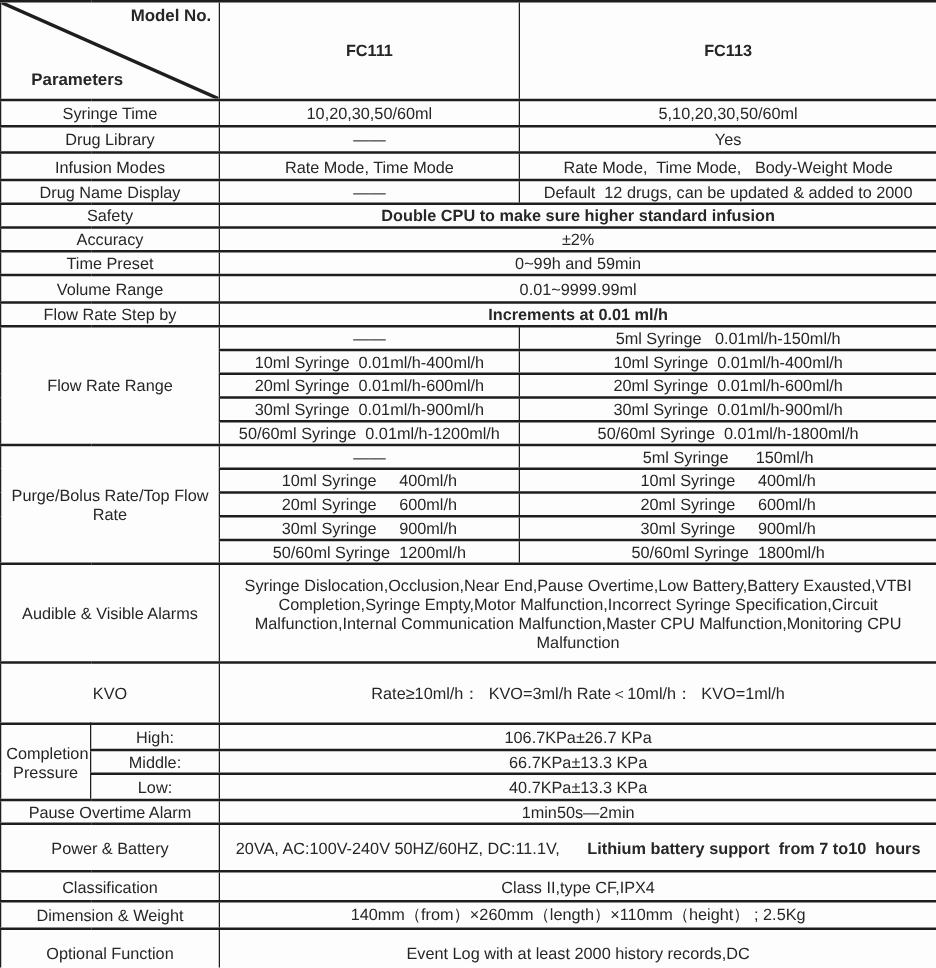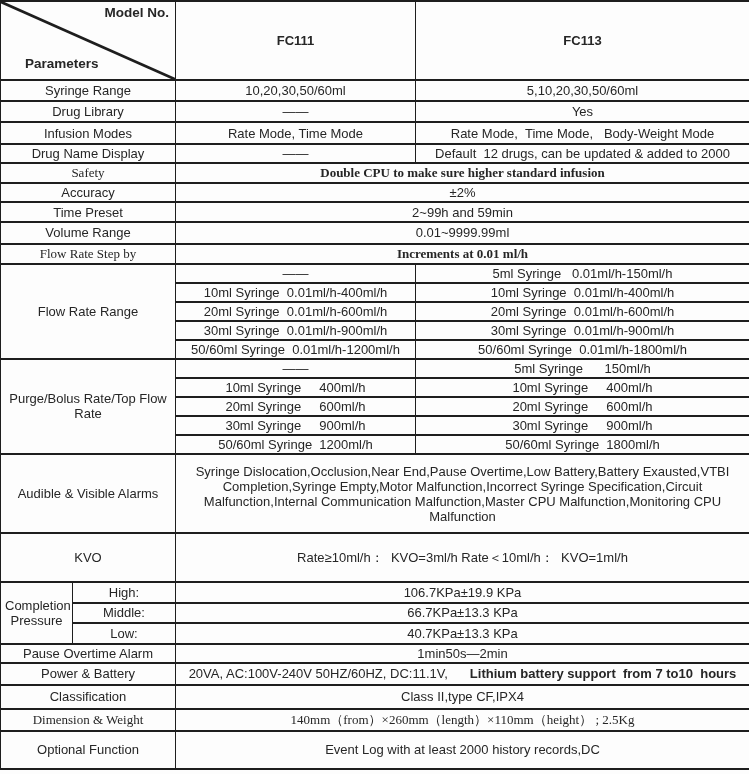--- a/index.html
+++ b/index.html
@@ -32,22 +32,22 @@
   td.left{text-align:left;padding-left:6px;}
   .bold{font-weight:bold;padding-left:22px;}
   .fs14{font-size:13.5px;}
   
   .r-h{height:42px;}
   .r21{height:21px;}
   .r19{height:19px;}
   .r18{height:18px;}
   .r22{height:22px;padding-left:44px;}
   .r24{height:24px;}
-  .r25{height:16px;font-family:Liberation Serif, serif;}
-  .r33{height:22px;}
+  .r25{height:16px;}
+  .r33{height:38px;}
   .r35{height:18px;}
   .r38{height:38px;}
   .r49{height:49px;}
   .r79{height:79px;}
   
   td.diag{position:relative;padding:0;}
   td.diag svg{position:absolute;left:0;top:0;width:100%;height:100%;}
   .diag-top{
     position:absolute;top:3px;right:6px;
     font-weight:bold;font-size:13.5px;
@@ -92,21 +92,21 @@
           <line x1="0" y1="0" x2="175" y2="42" stroke="#1e1e1e" stroke-width="1.6"></line>
         </svg>
         <span class="diag-top">Model No.</span>
         <span class="diag-bottom">Parameters</span>
       </td>
       <td class="bold fs14">FC111</td>
       <td class="bold fs14">FC113</td>
     </tr>
 
     <tr class="r21">
-      <td colspan="2">Syringe Range</td>
+      <td colspan="2">Syringe Time</td>
       <td>10,20,30,50/60ml</td>
       <td>5,10,20,30,50/60ml</td>
     </tr>
     <tr class="r21">
       <td colspan="2">Drug Library</td>
       <td>——</td>
       <td>Yes</td>
     </tr>
     <tr class="r22">
       <td colspan="2">Infusion Modes</td>
@@ -122,21 +122,21 @@
     <tr class="r25">
       <td colspan="2">Safety</td>
       <td colspan="2" class="bold">Double CPU to make sure higher standard infusion</td>
     </tr>
     <tr class="r18">
       <td colspan="2">Accuracy</td>
       <td colspan="2">±2%</td>
     </tr>
     <tr class="r19">
       <td colspan="2">Time Preset</td>
-      <td colspan="2">2~99h and 59min</td>
+      <td colspan="2">0~99h and 59min</td>
     </tr>
     <tr class="r22">
       <td colspan="2">Volume Range</td>
       <td colspan="2">0.01~9999.99ml</td>
     </tr>
     <tr class="r25">
       <td colspan="2">Flow Rate Step by</td>
       <td colspan="2" class="bold">Increments at 0.01 ml/h</td>
     </tr>
 
@@ -190,21 +190,21 @@
     </tr>
 
     <tr class="r49">
       <td colspan="2">KVO</td>
       <td colspan="2">Rate≥10ml/h：  KVO=3ml/h Rate＜10ml/h：  KVO=1ml/h</td>
     </tr>
 
     <tr class="r21">
       <td rowspan="3">Completion Pressure</td>
       <td>High:</td>
-      <td colspan="2">106.7KPa±19.9 KPa</td>
+      <td colspan="2">106.7KPa±26.7 KPa</td>
     </tr>
     <tr class="r19">
       <td>Middle:</td>
       <td colspan="2">66.7KPa±13.3 KPa</td>
     </tr>
     <tr class="r21">
       <td>Low:</td>
       <td colspan="2">40.7KPa±13.3 KPa</td>
     </tr>
 

